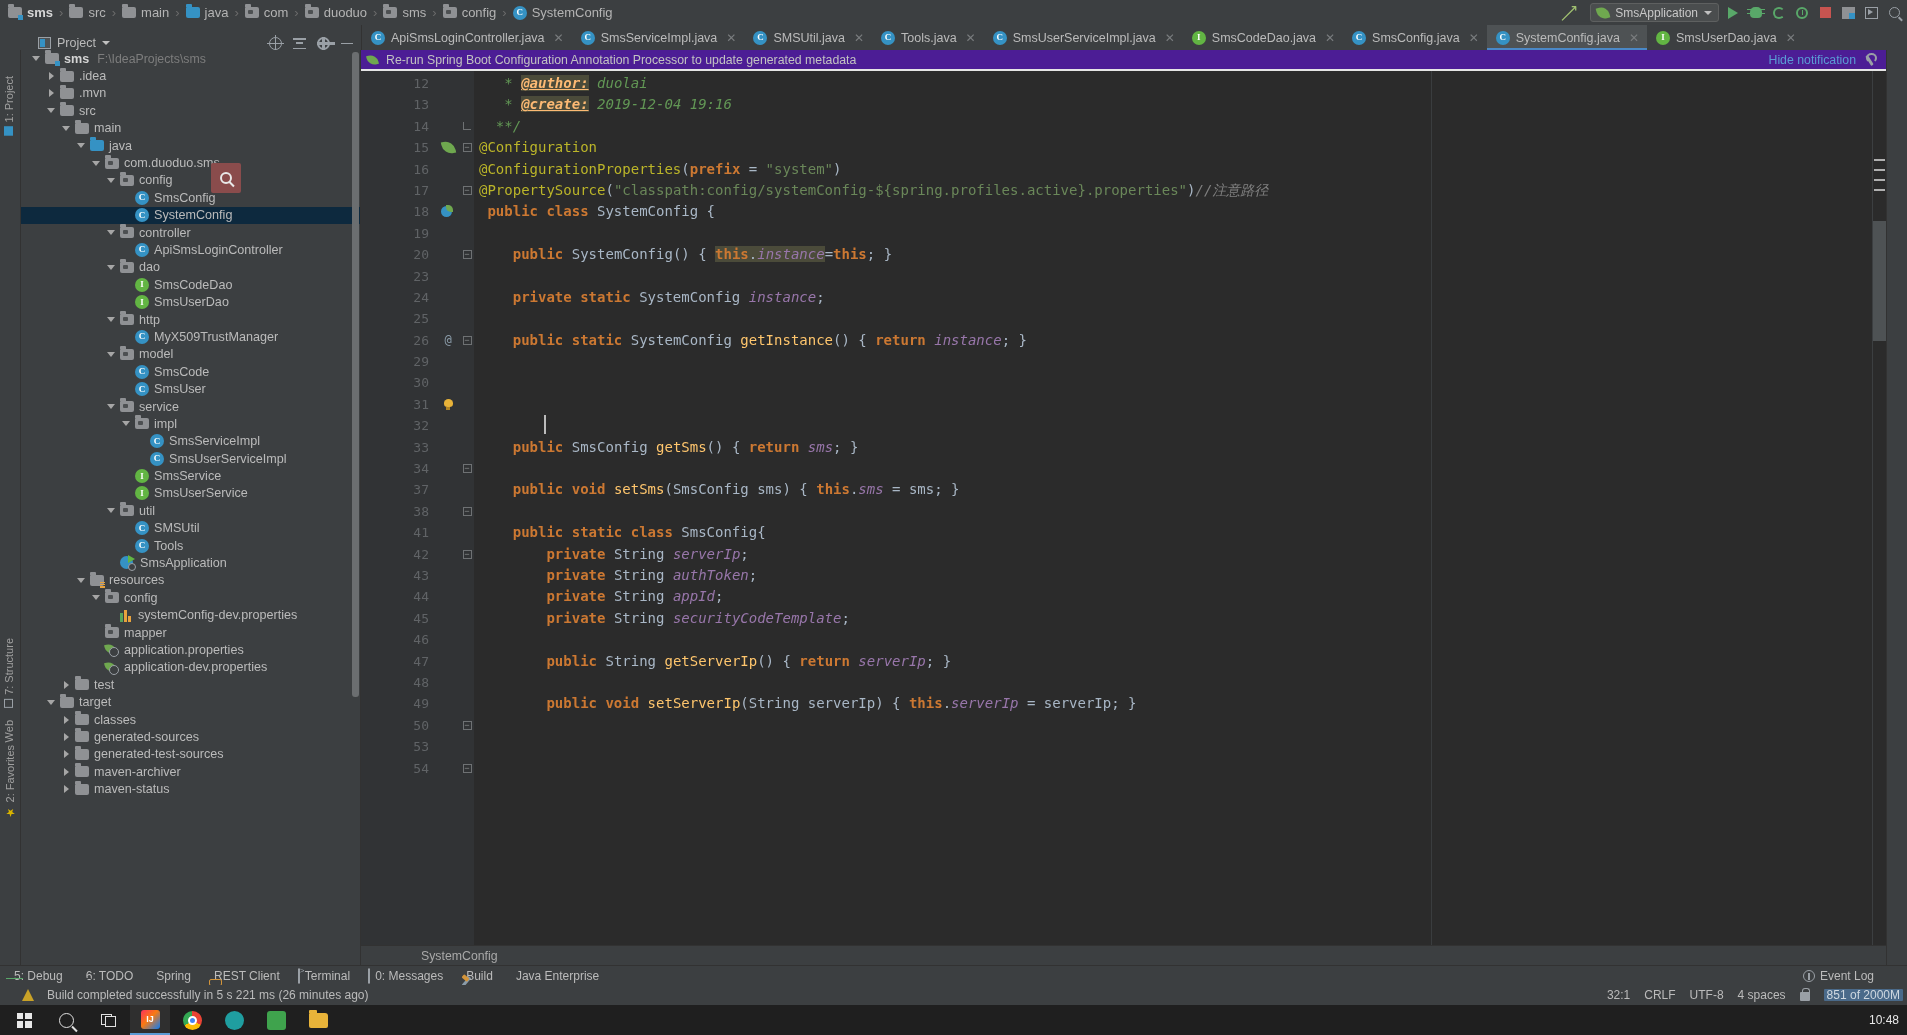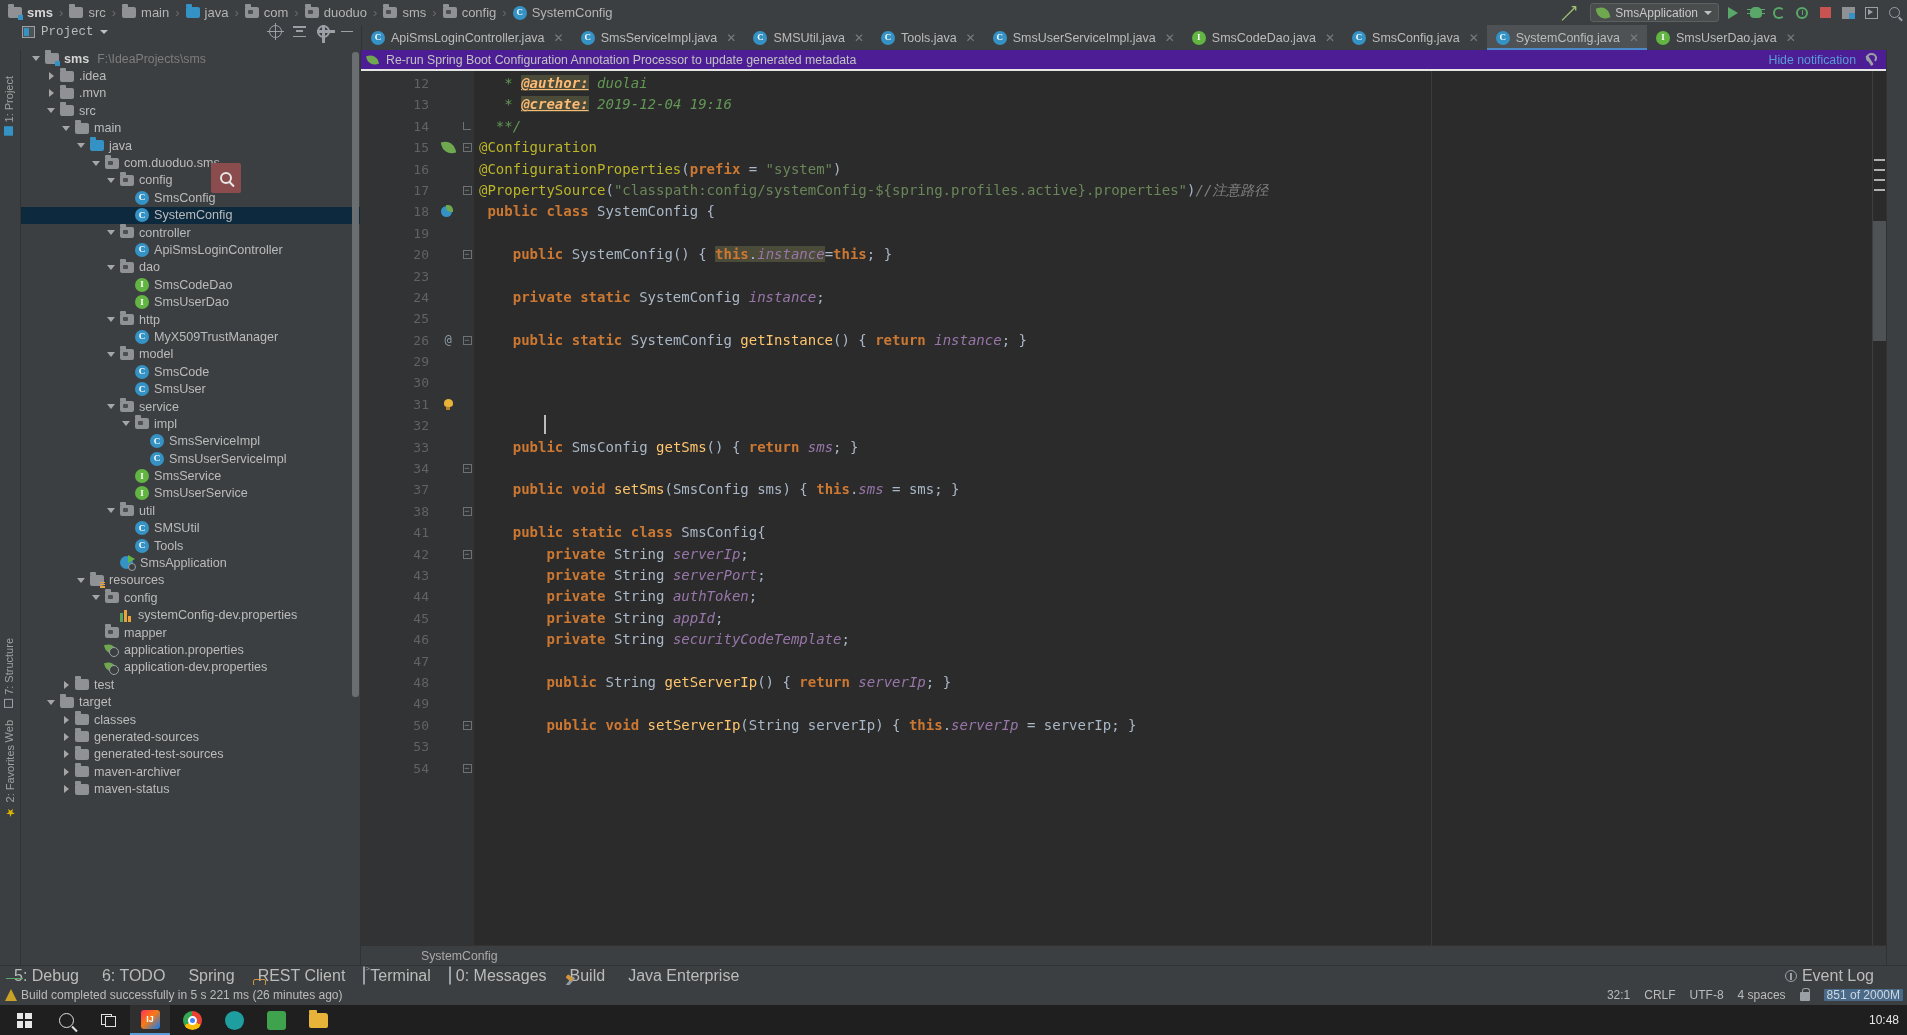--- a/index.html
+++ b/index.html
@@ -50,21 +50,21 @@
   .stopsq { width:11px;height:11px;background:#c75450; }
   .layout-ico{width:13px;height:12px;background:#8f9194;position:relative;}
   .layout-ico:after{content:"";position:absolute;right:0;bottom:0;width:6px;height:6px;background:#3592c4;}
   .winico{width:13px;height:12px;border:1.5px solid #9aa0a6;position:relative;}
   .winico:after{content:"";position:absolute;left:2px;top:1.5px;width:0;height:0;border-left:5px solid #9aa0a6;border-top:3px solid transparent;border-bottom:3px solid transparent;}
   .magn { width:11px;height:11px;border:1.8px solid #9aa0a6;border-radius:50%;position:relative;}
   .magn:after{content:"";position:absolute;right:-4px;bottom:-3px;width:5px;height:1.8px;background:#9aa0a6;transform:rotate(45deg);}
 
   
   .row2 { height:25px; flex:0 0 25px; display:flex; background:#3c3f41; align-items:stretch; }
-  .proj-toolbar { width:361px; display:flex; align-items:flex-start; background:#3c3f41; padding-left:22px; position:relative;font-family:Liberation Mono, monospace; }
+  .proj-toolbar { width:361px; display:flex; align-items:flex-end; background:#3c3f41; padding-left:38px; position:relative; }
   .proj-label { display:flex; align-items:center; gap:6px; font-size:12.5px; color:#bbbbbb; }
   .proj-sq { width:13px; height:12px; border:1.5px solid #9aa0a6; position:relative; background:#4e5254; }
   .proj-sq:after { content:""; position:absolute; left:1px; top:1px; width:5px; height:8px; background:#3592c4; }
   .proj-tools-right { position:absolute; right:8px; display:flex; align-items:center; gap:11px; }
   .target-ico { width:13px;height:13px;border:1.5px solid #9aa0a6;border-radius:50%;position:relative; }
   .target-ico:before{content:"";position:absolute;left:-3px;top:4.5px;width:17px;height:1.4px;background:#9aa0a6;}
   .target-ico:after{content:"";position:absolute;top:-3px;left:4.5px;height:17px;width:1.4px;background:#9aa0a6;}
   .collapse-ico{width:13px;height:11px;position:relative;}
   .collapse-ico:before{content:"";position:absolute;top:0;left:0;width:13px;height:1.5px;background:#9aa0a6;}
   .collapse-ico:after{content:"";position:absolute;bottom:0;left:0;width:13px;height:1.5px;background:#9aa0a6;}
@@ -164,40 +164,40 @@
   .scroll-thumb { position:absolute; right:0px; width:13px; background:#4e5254; border-radius:0; }
 
   .right-strip { width:21px; flex:0 0 21px; background:#3c3f41; position:relative; border-left:1px solid #323232;}
 
   
   .ed-crumb { height:20px; flex:0 0 20px; background:#3c3f41; display:flex; align-items:center; padding-left:60px;
      font-size:12.3px; color:#a9a9a9; border-top:1px solid #323232;}
 
   
   .toolbar-bottom { height:20px; flex:0 0 20px; background:#3c3f41; display:flex; align-items:center;
-      font-size:16px; color:#bbbbbb; gap:0; border-top:1px solid #323232; position:relative;}
+      font-size:12px; color:#bbbbbb; gap:0; border-top:1px solid #323232; position:relative;}
   .tw-item { display:flex; align-items:center; gap:5px; padding:0 9px; height:20px; white-space:nowrap;}
   .dbg-ico{width:11px;height:10px;background:#59a869;border-radius:4px 4px 3px 3px;position:relative;}
   .dbg-ico:before{content:"";position:absolute;left:-3px;top:2px;width:17px;height:1px;background:#59a869;}
   .todo-ico{width:12px;height:11px;background:#9aa0a6;border-radius:1px;position:relative;}
   .todo-ico:after{content:"";position:absolute;left:2px;top:2px;width:8px;height:1.5px;background:#3c3f41;box-shadow:0 3px 0 #3c3f41,0 6px 0 #3c3f41;}
   .rest-ico{width:11px;height:11px;position:relative;}
   .rest-ico:before{content:"";position:absolute;left:0;top:3px;width:11px;height:5px;border:1.5px solid #d4953a;border-radius:2px;}
   .msg-ico{width:12px;height:10px;border:1.5px solid #9aa0a6;border-radius:2px;position:relative;}
   .build-ico{width:11px;height:11px;position:relative;}
   .build-ico:before{content:"";position:absolute;left:4px;top:0;width:3px;height:11px;background:#8a9ba8;transform:rotate(40deg);}
   .build-ico:after{content:"";position:absolute;left:1px;top:0;width:7px;height:4px;background:#d4953a;border-radius:1px;transform:rotate(40deg);}
   .jee-ico{width:12px;height:11px;background:#4a88c7;border-radius:2px;position:relative;}
   .term-ico{width:12px;height:10px;border:1.3px solid #9aa0a6;border-radius:1px;position:relative;}
   .term-ico:after{content:">";position:absolute;left:1px;top:-3px;font-size:8px;color:#9aa0a6;}
 
   
   .statusbar { height:20px; flex:0 0 20px; background:#3c3f41; display:flex; align-items:center;
       font-size:12px; color:#bbbbbb; position:relative; }
-  .sb-left { display:flex; align-items:center; gap:3px; padding-left:5px;justify-content:flex-end; }
+  .sb-left { display:flex; align-items:center; gap:12px; padding-left:22px;justify-content:flex-end; }
   .sb-right { position:absolute; right:4px; display:flex; align-items:center; gap:14px; }
   .warnico{width:13px;height:12px;position:relative;}
   .warnico:before{content:"";position:absolute;left:0;top:0;width:0;height:0;border-left:6.5px solid transparent;border-right:6.5px solid transparent;border-bottom:12px solid #c9a227;}
   .lock{width:10px;height:9px;background:#9aa0a6;border-radius:1px;position:relative;margin-top:3px;}
   .lock:before{content:"";position:absolute;left:2px;top:-4px;width:6px;height:5px;border:1.4px solid #9aa0a6;border-bottom:0;border-radius:3px 3px 0 0;}
   .memico{height:12px;padding:0 3px;background:#4a6a8a;color:#cfd8e0;font-size:12px;display:inline-flex;align-items:center;border-radius:1px;}
   .evt-ico{width:12px;height:12px;border:1.4px solid #9aa0a6;border-radius:50%;position:relative;}
   .evt-ico:after{content:"";position:absolute;left:4.5px;top:2px;width:1.4px;height:7px;background:#9aa0a6;}
 
   
@@ -969,21 +969,20 @@
             <div class="cl">&nbsp;</div>
             <div class="cl">&nbsp;</div>
             <div class="cl">&nbsp;</div>
             <div class="cl">&nbsp;</div>
             <div class="cl">    <span class="kw">public </span><span class="cn">SmsConfig </span><span class="mth">getSms</span>() { <span class="kw">return </span><span class="fld">sms</span>; }</div>
             <div class="cl">&nbsp;</div>
             <div class="cl">    <span class="kw">public void </span><span class="mth">setSms</span>(<span class="cn">SmsConfig </span>sms) { <span class="kw">this</span>.<span class="fld">sms </span>= sms; }</div>
             <div class="cl">&nbsp;</div>
             <div class="cl">    <span class="kw">public static class </span><span class="cn">SmsConfig</span>{</div>
             <div class="cl">        <span class="kw">private </span><span class="cn">String </span><span class="fld">serverIp</span>;</div>
-            <div class="cl">        <span class="kw">private </span><span class="cn">String </span><span class="fld">serverPort</span>;</div>
             <div class="cl">        <span class="kw">private </span><span class="cn">String </span><span class="fld">authToken</span>;</div>
             <div class="cl">        <span class="kw">private </span><span class="cn">String </span><span class="fld">appId</span>;</div>
             <div class="cl">        <span class="kw">private </span><span class="cn">String </span><span class="fld">securityCodeTemplate</span>;</div>
             <div class="cl">&nbsp;</div>
             <div class="cl">        <span class="kw">public </span><span class="cn">String </span><span class="mth">getServerIp</span>() { <span class="kw">return </span><span class="fld">serverIp</span>; }</div>
             <div class="cl">&nbsp;</div>
             <div class="cl">        <span class="kw">public void </span><span class="mth">setServerIp</span>(<span class="cn">String </span>serverIp) { <span class="kw">this</span>.<span class="fld">serverIp </span>= serverIp; }</div>
             <div class="caret" style="left: 70px; top: 344.4px; height: 19px;"></div>
           </div>
         <div class="markerbar">

